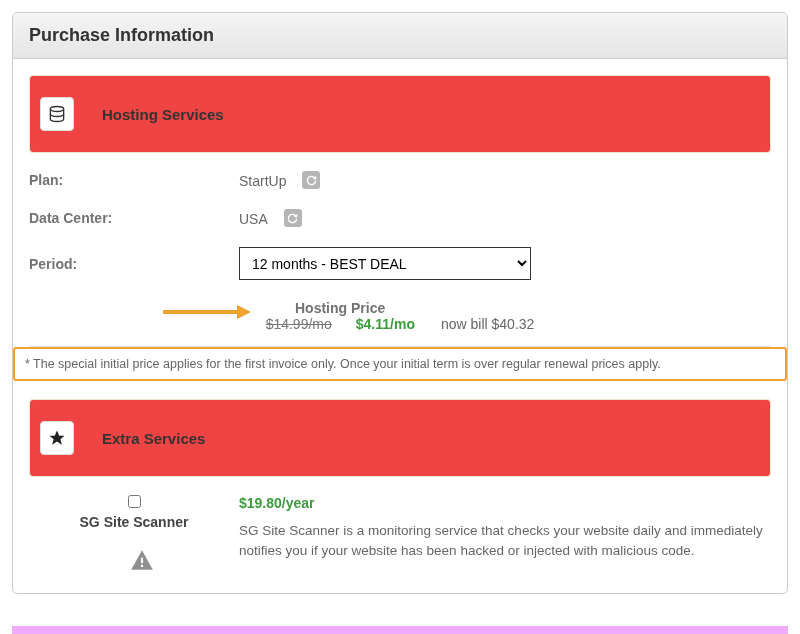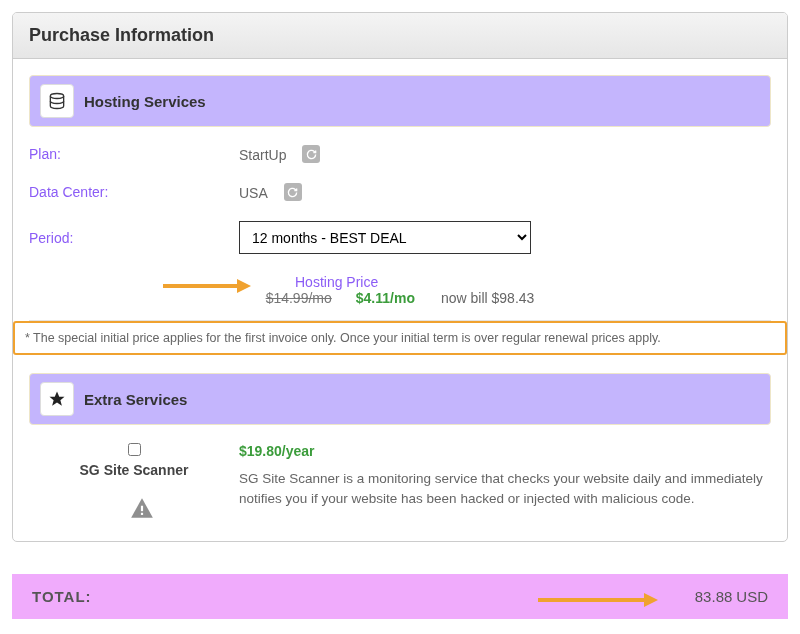--- a/index.html
+++ b/index.html
@@ -21,27 +21,27 @@
     border-bottom: 1px solid #ccc;
     padding: 12px 16px;
     font-weight: bold;
     color: #333;
     font-size: 18px;
   }
   .panel-body {
     padding: 16px;
   }
   .section-header {
-    background: #c4b5fd;
+    background: #ef4444;
     border: 1px solid #eee6c8;
     border-radius: 4px;
-    padding: 8px 10px;
-    display: flex;
-    align-items: center;
-    gap: 10px;
+    padding: 21px 10px;
+    display: flex;
+    align-items: center;
+    gap: 28px;
     margin-bottom: 18px;
   }
   .section-icon-box {
     background: #fff;
     border: 1px solid #ddd;
     border-radius: 4px;
     width: 34px;
     height: 34px;
     display: flex;
     align-items: center;
@@ -54,21 +54,22 @@
     font-size: 15px;
   }
   .form-row {
     display: flex;
     align-items: center;
     margin-bottom: 20px;
     color: #666;
   }
   .form-label {
     width: 210px;
-    color: #8b5cf6;
+    color: #737373;
+    font-weight: bold;
   }
   .form-value {
     flex: 1;
     display: flex;
     align-items: flex-end;
     gap: 16px;
   }
   .refresh-badge {
     display: inline-flex;
     align-items: center;
@@ -207,21 +208,21 @@
 
     <div class="form-row price-row">
       <div class="form-label">Hosting Price</div>
       <svg class="annotation-arrow" width="88" height="16" viewBox="0 0 88 16">
         <line x1="0" y1="8" x2="74" y2="8" stroke="#f0a22f" stroke-width="4"></line>
         <polygon points="74,1 88,8 74,15" fill="#f0a22f"></polygon>
       </svg>
       <div class="form-value">
         <span class="strike">$14.99/mo</span>
         <span class="green">$4.11/mo</span>
-        <span class="nowbill">now bill $98.43</span>
+        <span class="nowbill">now bill $40.32</span>
       </div>
     </div>
 
     <div class="divider"></div>
 
     <div class="notice-box">
       <span>* The special initial price applies for the first invoice only. Once your initial term is over regular renewal prices apply.</span>
     </div>
 
     <div class="section-header">

